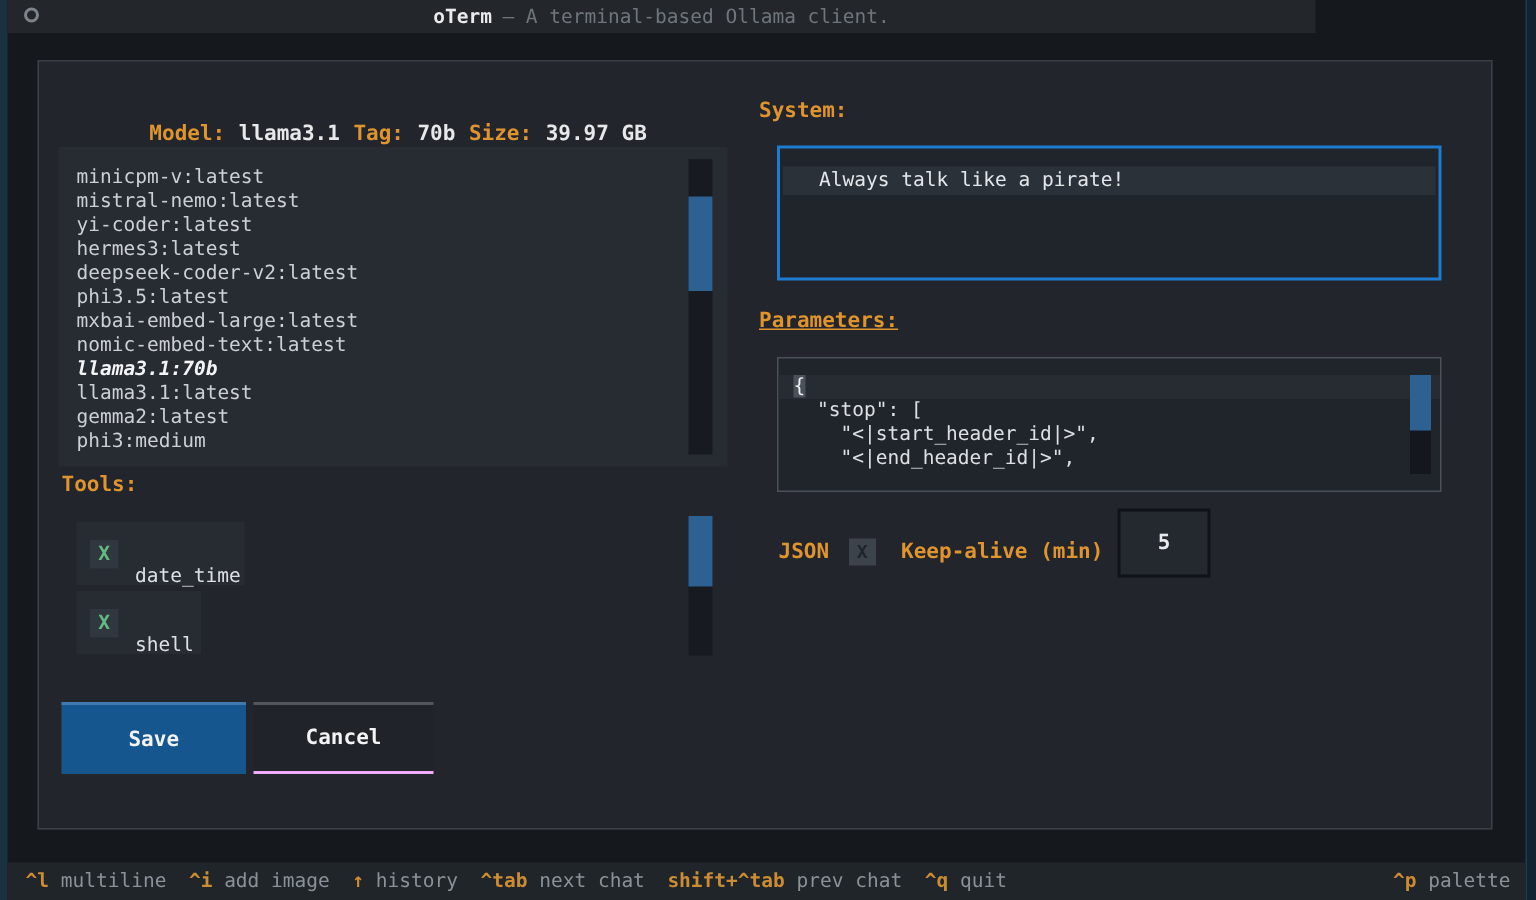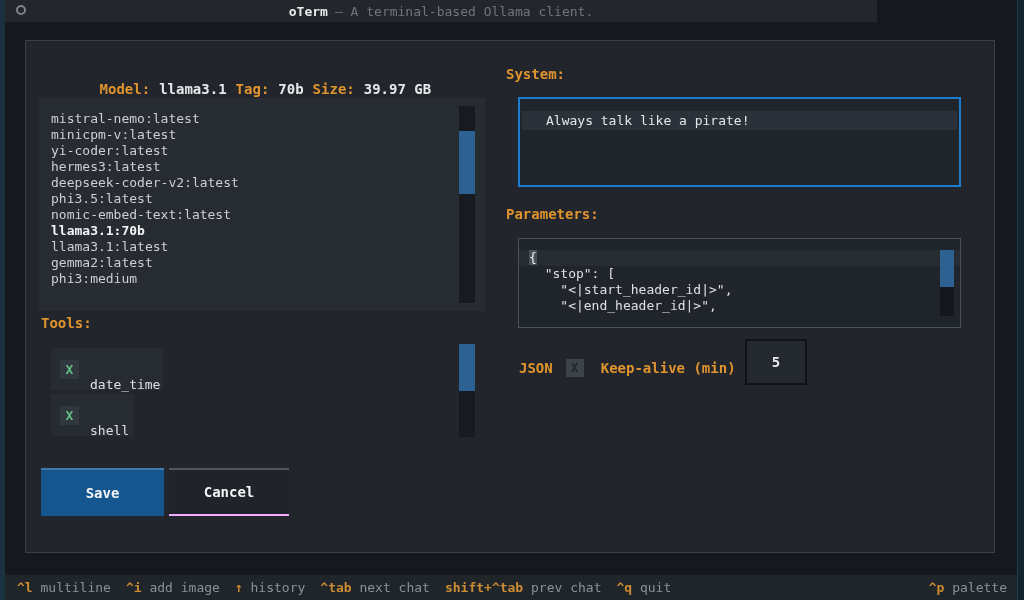--- a/index.html
+++ b/index.html
@@ -23,21 +23,21 @@
            background:#22262c; border:1px solid #3a4047; }
 
   .hdr{ position:absolute; left:23px; top:24px; font-size:14px; font-weight:bold; white-space:pre; }
   .lbl-orange{ color:#e0942e; font-weight:bold; }
   .hdr .val{ color:#e6e8ea; }
   .hdr span{ margin-right:9px; }
 
   
   .model-list{ position:absolute; left:13px; top:57px; width:446px; height:213px; background:#272b32; }
   .model-item{ height:16px; line-height:16px; padding-left:12px; font-size:13px; color:#ccd0d4; white-space:pre; }
-  .model-item.selected{ color:#f2f4f6; font-weight:bold; }
+  .model-item.selected{ color:#f2f4f6; font-weight:bold;font-style:italic; }
   .model-items{ padding-top:13px; }
   .mscroll{ position:absolute; right:10px; top:8px; width:16px; height:197px; background:#171b21; }
   .mscroll .thumb{ position:absolute; left:0; top:25px; width:16px; height:63px; background:#2d6191; }
 
   .tools-label{ position:absolute; left:15px; top:274px; font-size:14px; }
 
   .tool-row{ position:absolute; background:#272b32; display:flex; align-items:center; }
   .tool-row.r1{ left:25px; top:307px; width:112px; height:42px; }
   .tool-row.r2{ left:25px; top:353px; width:83px; height:42px; }
   .checkbadge{ width:19px; height:19px; margin-left:9px; background:#31373e; color:#62bd82;
@@ -53,21 +53,21 @@
   .btn-save{ left:15px; width:123px; background:#15568e; border-top:2px solid #4079ae; }
   .btn-cancel{ left:143px; width:120px; background:#20242a; border-top:2px solid #50565c; border-bottom:2px solid #f0abfc; }
 
   
   .system-label{ position:absolute; left:480px; top:25px; font-size:14px; }
   .system-box{ position:absolute; left:492px; top:56px; width:443px; height:90px;
                background:#20242b; border:2px solid #1e7cd0; }
   .system-line{ margin:12px 2px 0 2px; height:19px; line-height:19px; background:#2b3139;
                 color:#e4e7ea; font-size:13px; padding-left:24px; white-space:pre; }
 
-  .params-label{ position:absolute; left:480px; top:165px; font-size:14px; }
+  .params-label{ position:absolute; left:480px; top:165px; font-size:14px;text-decoration:underline; }
   .params-box{ position:absolute; left:492px; top:197px; width:443px; height:90px;
                background:#20242b; border:1px solid #4b5158; }
   .param-line{ height:16px; line-height:16px; font-size:13px; color:#dde0e3; padding-left:10px; white-space:pre; }
   .param-line.cursor-row{ margin-top:11px; background:#272c33; }
   .cursor-block{ background:#4a5159; color:#eef0f2; }
   .pscroll{ position:absolute; right:6px; top:11px; width:14px; height:66px; background:#14181e; }
   .pscroll .thumb{ position:absolute; left:0; top:0; width:14px; height:37px; background:#2d6191; }
 
   .json-row{ position:absolute; left:493px; top:303px; width:442px; height:48px; display:flex; align-items:center; }
   .json-label{ font-size:14px; }
@@ -100,26 +100,27 @@
   </div>
 
   <div class="dialog">
 
     <div class="hdr">
       <span class="lbl-orange">Model:</span><span class="val">llama3.1</span><span class="lbl-orange">Tag:</span><span class="val">70b</span><span class="lbl-orange">Size:</span><span class="val">39.97 GB</span>
     </div>
 
     <div class="model-list">
       <div class="model-items">
+        <div class="model-item">minicpm-v:latest</div>
         <div class="model-item">mistral-nemo:latest</div>
-        <div class="model-item">minicpm-v:latest</div>
         <div class="model-item">yi-coder:latest</div>
         <div class="model-item">hermes3:latest</div>
         <div class="model-item">deepseek-coder-v2:latest</div>
         <div class="model-item">phi3.5:latest</div>
+        <div class="model-item">mxbai-embed-large:latest</div>
         <div class="model-item">nomic-embed-text:latest</div>
         <div class="model-item selected">llama3.1:70b</div>
         <div class="model-item">llama3.1:latest</div>
         <div class="model-item">gemma2:latest</div>
         <div class="model-item">phi3:medium</div>
       </div>
       <div class="mscroll">
         <div class="thumb"></div>
       </div>
     </div>

